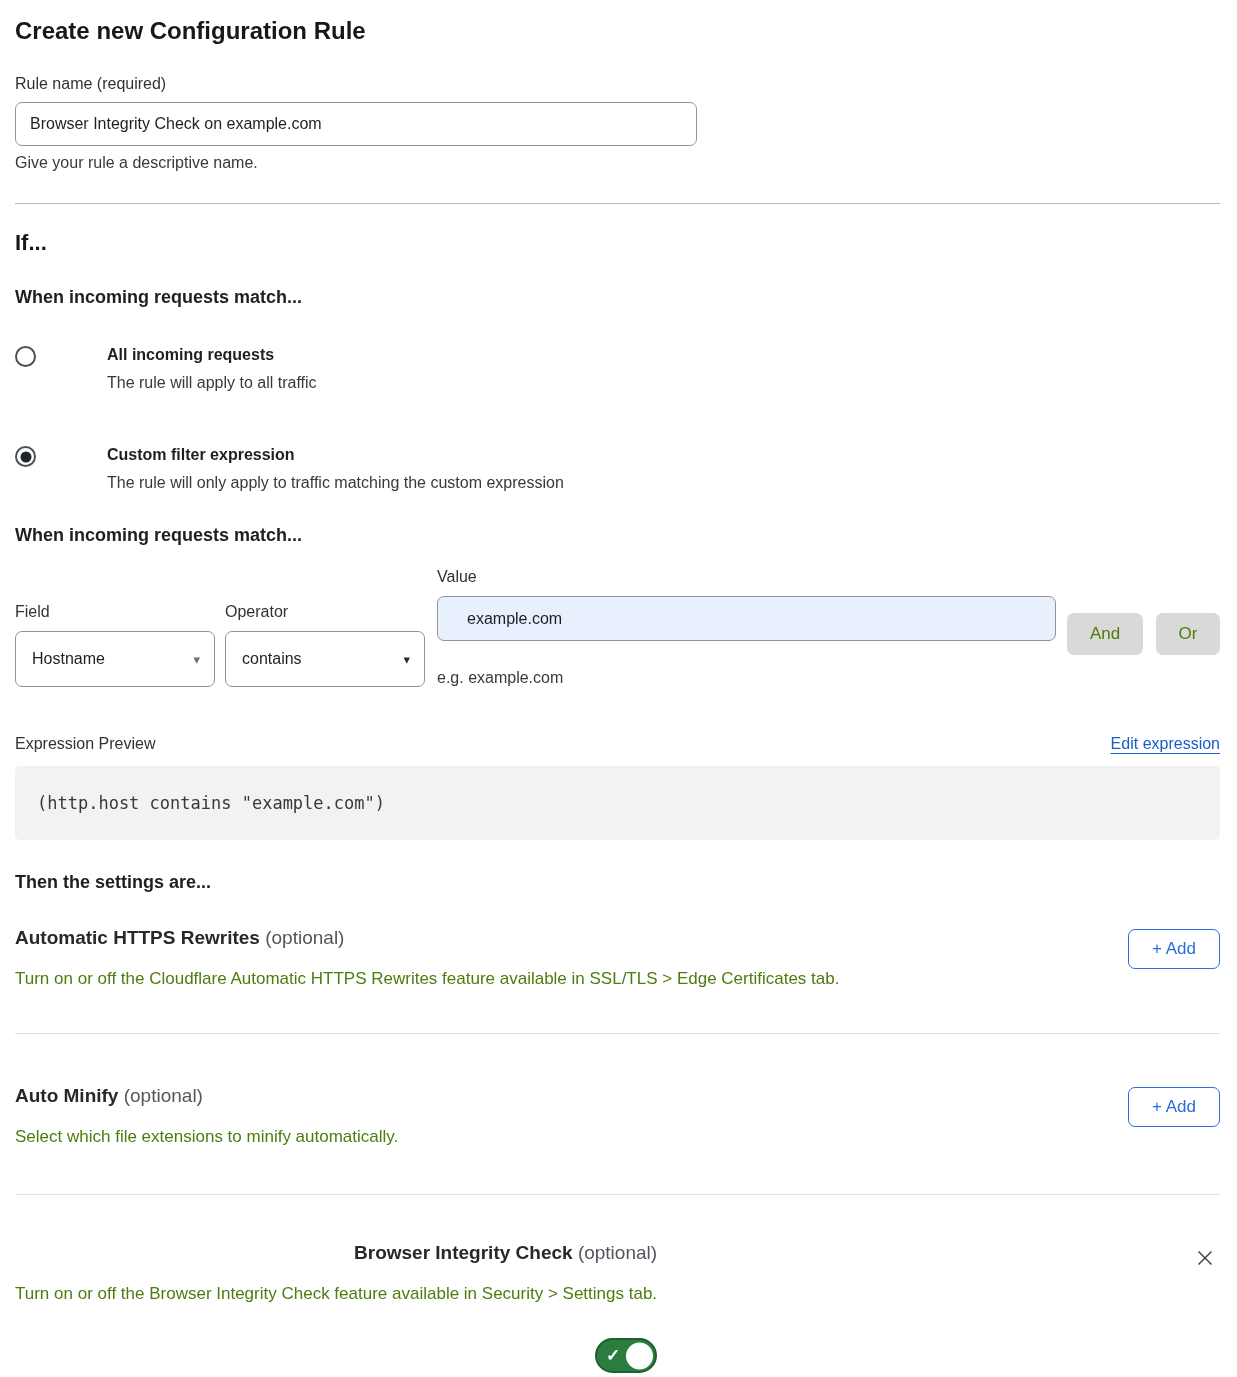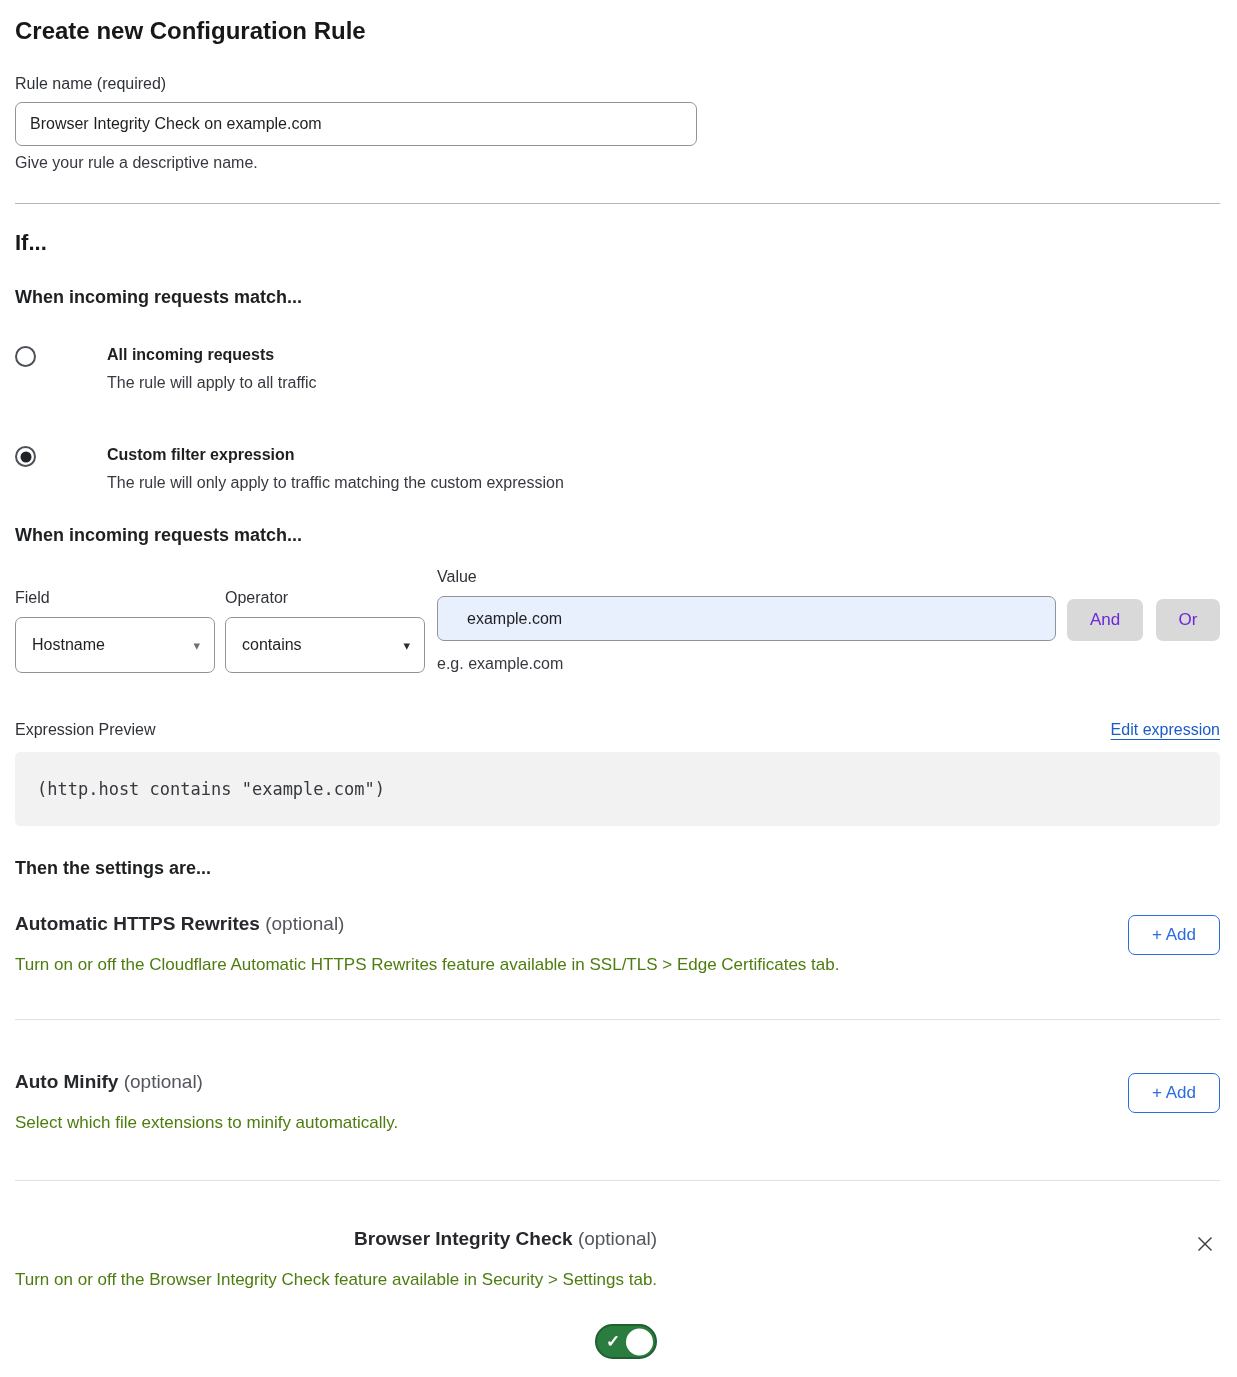--- a/index.html
+++ b/index.html
@@ -97,28 +97,28 @@
     border: 1px solid #8f9499;
     border-radius: 7px;
     padding: 0 29px;
     font-family: "Liberation Sans", sans-serif;
     font-size: 16px;
     color: #1d1f21;
     background: #e8f0fe;
     outline: none;
     width: 100%;
   }
-  .value-help { margin-top: 14px; font-size: 16px; color: #36393f; }
+  .value-help { margin-top: 28px; font-size: 16px; color: #36393f; }
 
   .conj-button {
     height: 42px;
     border: none;
     border-radius: 7px;
     background: #d9d9d9;
-    color: #6d28d9;
+    color: #4d7c0f;
     font-family: "Liberation Sans", sans-serif;
     font-size: 17px;
     cursor: pointer;
     margin-bottom: 1px;
   }
   .and-button { width: 76px; margin-right: 13px; }
   .or-button { width: 64px; }
   .builder-row .spacer-under { height: 31px; }
 
   .preview-header {

